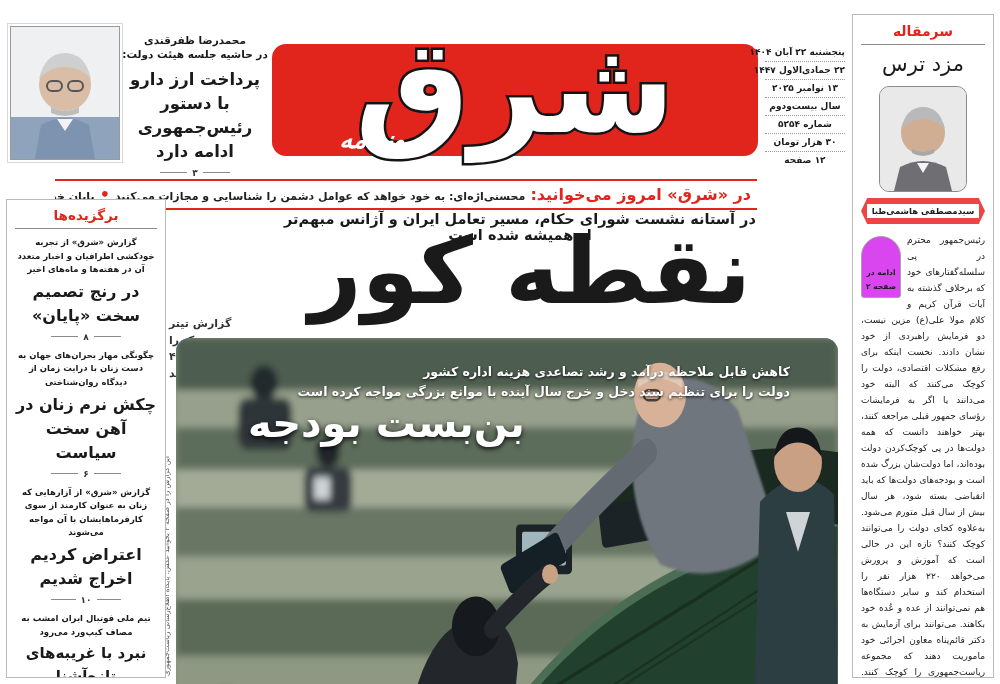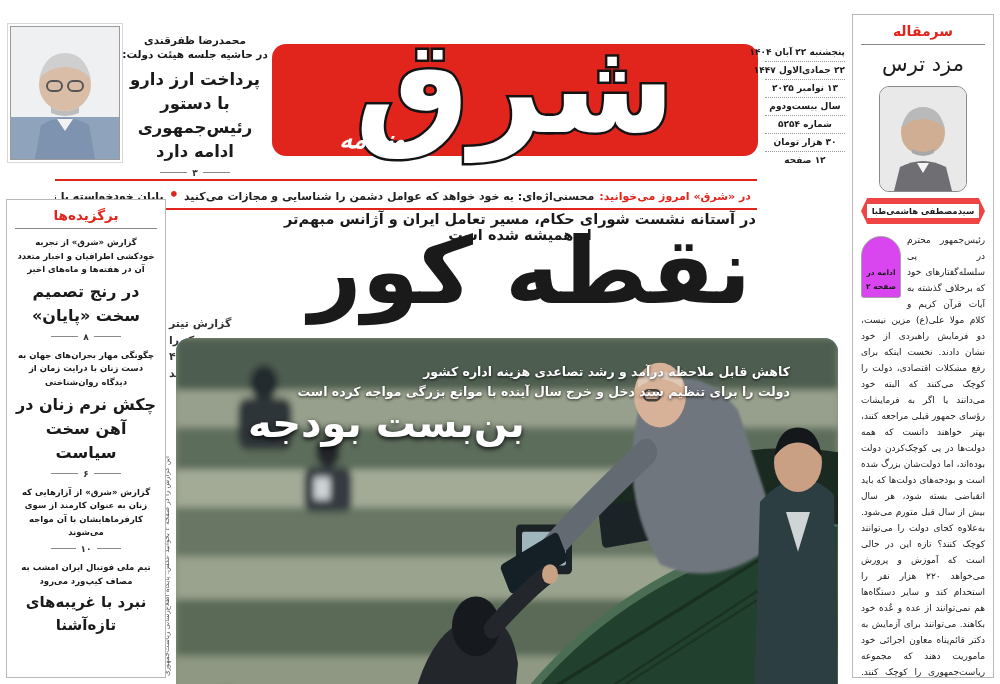--- a/index.html
+++ b/index.html
@@ -30,21 +30,21 @@
   .orn-line{display:flex;align-items:center;justify-content:center;margin:5px 0 7px;}
   .orn-line::before,.orn-line::after{content:"";flex:1;border-top:1px solid #8a8a8a;}
   .ed-title{font-size:21px;font-weight:normal;text-align:center;margin:4px 0 10px;}
   .ed-photo{width:86px;height:104px;margin:0 auto;border:1px solid #8a8a8a;border-radius:10px;background:#e8e8e8;overflow:hidden;}
   .ed-author{width:112px;margin:6px auto 8px;border:6px solid #ef4444;font-size:8.5px;font-weight:bold;text-align:center;padding:2px 0;clip-path:polygon(5% 0,95% 0,100% 50%,95% 100%,5% 100%,0 50%);background:#fff;}
   .ed-body{font-size:9px;line-height:1.78;text-align:justify;}
   .cont-box{float:left;width:40px;height:62px;margin:4px 6px 0 0;border:1px solid #a3a3a3;border-radius:20px 20px 3px 3px;font-size:7.5px;font-weight:bold;text-align:center;display:flex;align-items:flex-end;justify-content:center;padding-bottom:4px;box-sizing:border-box;background:#d946ef;}
 
   
   .strip{position:absolute;left:55px;top:179px;width:702px;border-top:2px solid #e2251c;border-bottom:2px solid #e2251c;padding:4px 6px;box-sizing:border-box;text-align:center;white-space:nowrap;overflow:hidden;}
-  .strip .lbl{color:#e2251c;font-weight:bold;font-size:11px;}
+  .strip .lbl{color:#e2251c;font-weight:bold;font-size:16px;}
   .strip .itm{font-size:11px;font-weight:bold;color:#222;}
   .strip .blt{color:#e2251c;font-weight:bold;}
 
   
   .lead-kicker{position:absolute;left:280px;top:211px;width:480px;text-align:center;font-size:14.5px;font-weight:bold;}
   .lead-headline{position:absolute;left:300px;top:218px;width:460px;text-align:center;font-size:92px;font-weight:bold;letter-spacing:2px;}
   .lead-note{position:absolute;left:169px;top:316px;width:64px;text-align:left;font-size:11px;font-weight:bold;color:#333;line-height:1.5;}
 
   
   .photo{position:absolute;left:176px;top:338px;width:662px;height:430px;border-radius:14px 14px 0 0;overflow:hidden;background:#3b82f6;text-decoration:underline;}
@@ -225,20 +225,21 @@
     <div>
       <div class="hl-kicker">چگونگی مهار بحران‌های جهان به دست زنان با درایت زمان از دیدگاه روان‌شناختی</div>
       <div class="hl-title">چکش نرم زنان در آهن سخت سیاست</div>
       <div class="page-orn">
           <span>۶</span>
         </div>
     </div>
 
     <div>
       <div class="hl-kicker">گزارش «شرق» از آزارهایی که زنان به عنوان کارمند از سوی کارفرماهایشان با آن مواجه می‌شوند</div>
+      <div class="hl-title">اعتراض کردیم اخراج شدیم</div>
       <div class="page-orn">
           <span>۱۰</span>
         </div>
     </div>
 
     <div>
       <div class="hl-kicker">تیم ملی فوتبال ایران امشب به مصاف کیپ‌ورد می‌رود</div>
       <div class="hl-title small">نبرد با غریبه‌های تازه‌آشنا</div>
 
     </div>

